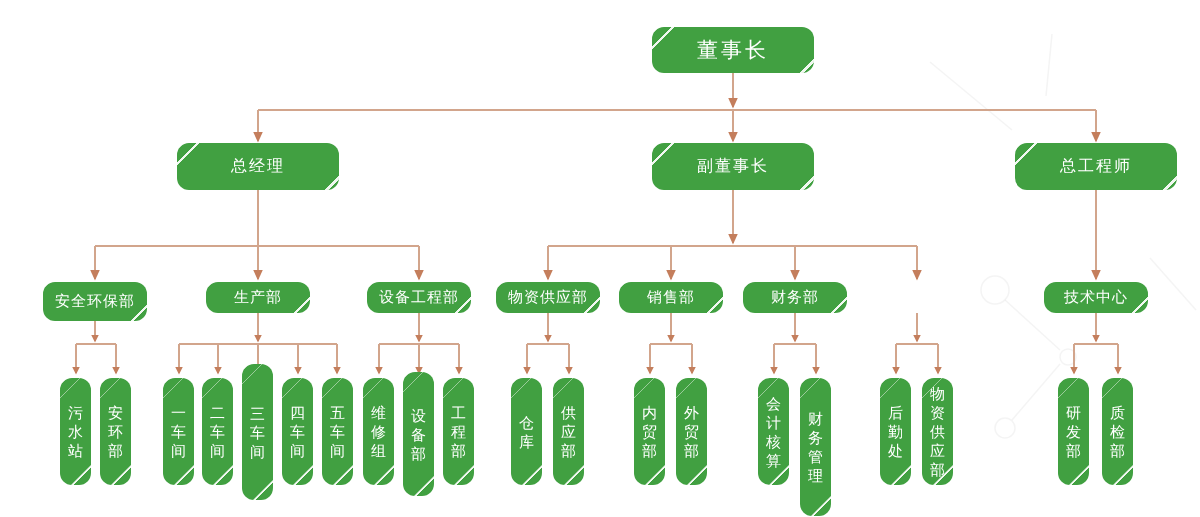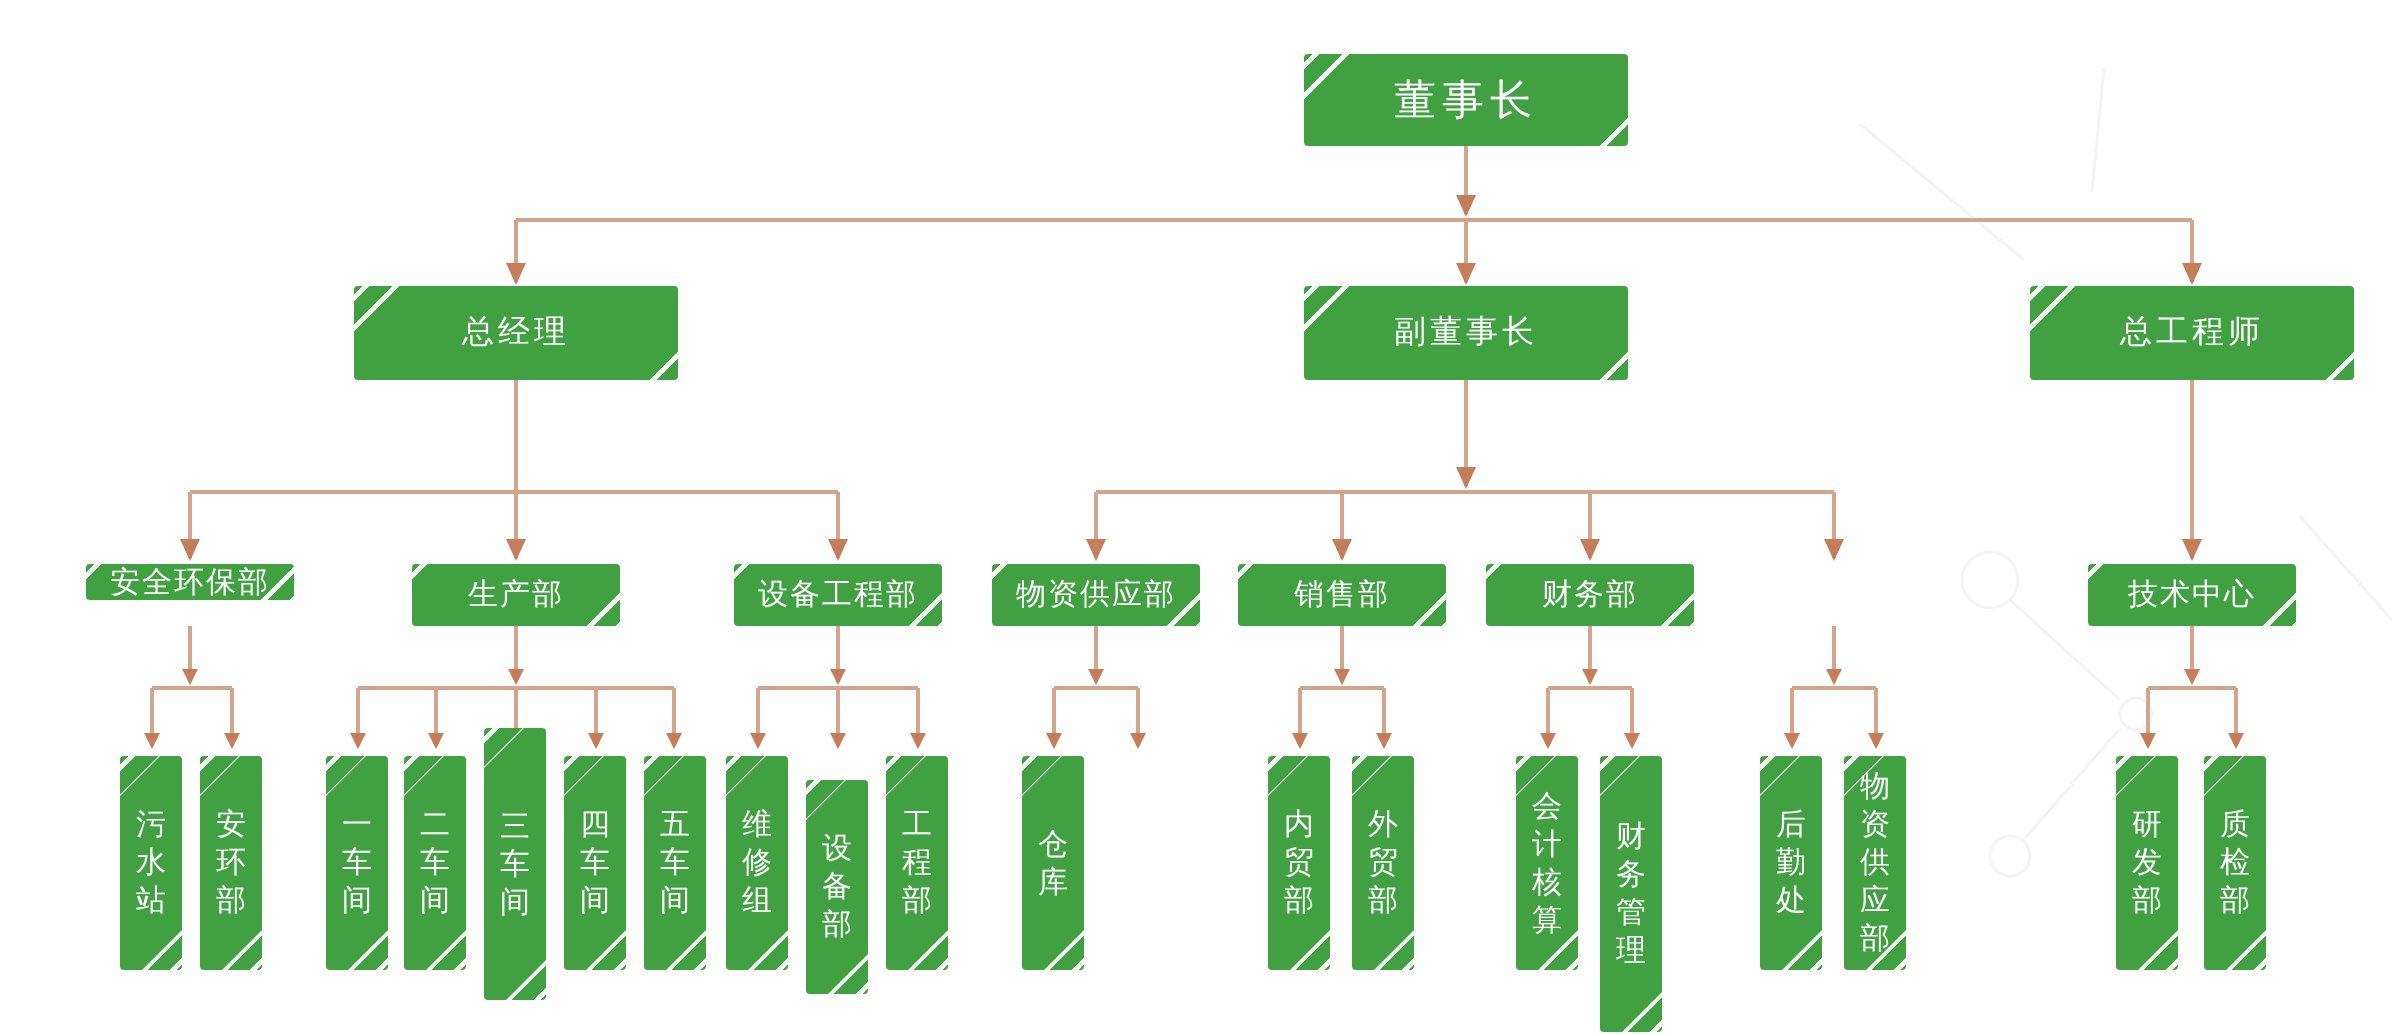--- a/index.html
+++ b/index.html
@@ -4,21 +4,21 @@
 <style>
   html,body { margin:0; padding:0; background:#fff; }
   #stage {
     position:relative; width:1200px; height:517px; overflow:hidden;
     background:#fff;
     font-family:"Liberation Sans", sans-serif;
   }
   #wires { position:absolute; left:0; top:0; z-index:1; }
   .node {
     position:absolute; z-index:2; background:#41a041; color:#fff;
-    border-radius:2px; display:flex; align-items:center; justify-content:center;
+    border-radius:12px; display:flex; align-items:center; justify-content:center;
     overflow:hidden; box-sizing:border-box;
   }
   .node .label { position:relative; z-index:2; white-space:nowrap; }
   .lvl1 .label { font-size:21px; letter-spacing:3px; }
   .lvl2 .label { font-size:16px; letter-spacing:2px; }
   .lvl3 .label { font-size:15px; letter-spacing:1px; }
   .lvl4 .label {
     white-space:normal; width:17px; text-align:center;
     font-size:15px; line-height:19px; word-break:break-all; letter-spacing:0;
   }
@@ -169,21 +169,21 @@
     <span class="c tl"></span>
     <span class="c br"></span>
     <span class="label">副董事长</span>
   </div>
   <div class="node lvl2" style="left:1015px;top:143px;width:162px;height:47px">
     <span class="c tl"></span>
     <span class="c br"></span>
     <span class="label">总工程师</span>
   </div>
 
-  <div class="node lvl3" style="left:43px;top:282px;width:104px;height:18px">
+  <div class="node lvl3" style="left:43px;top:282px;width:104px;height:39px">
     <span class="c tl"></span>
     <span class="c br"></span>
     <span class="label">安全环保部</span>
   </div>
   <div class="node lvl3" style="left:206px;top:282px;width:104px;height:31px">
     <span class="c tl"></span>
     <span class="c br"></span>
     <span class="label">生产部</span>
   </div>
   <div class="node lvl3" style="left:367px;top:282px;width:104px;height:31px">
@@ -245,35 +245,40 @@
   <div class="node lvl4" style="left:322px;top:378px;width:31px;height:107px">
     <span class="c tl"></span>
     <span class="c br"></span>
     <span class="label">五车间</span>
   </div>
   <div class="node lvl4" style="left:363px;top:378px;width:31px;height:107px">
     <span class="c tl"></span>
     <span class="c br"></span>
     <span class="label">维修组</span>
   </div>
-  <div class="node lvl4" style="left:403px;top:390px;width:31px;height:107px">
+  <div class="node lvl4" style="left:403px;top:372px;width:31px;height:124px">
     <span class="c tl"></span>
     <span class="c br"></span>
     <span class="label">设备部</span>
   </div>
   <div class="node lvl4" style="left:443px;top:378px;width:31px;height:107px">
     <span class="c tl"></span>
     <span class="c br"></span>
     <span class="label">工程部</span>
   </div>
   <div class="node lvl4" style="left:511px;top:378px;width:31px;height:107px">
     <span class="c tl"></span>
     <span class="c br"></span>
     <span class="label">仓库</span>
   </div>
+  <div class="node lvl4" style="left:553px;top:378px;width:31px;height:107px">
+    <span class="c tl"></span>
+    <span class="c br"></span>
+    <span class="label">供应部</span>
+  </div>
   <div class="node lvl4" style="left:634px;top:378px;width:31px;height:107px">
     <span class="c tl"></span>
     <span class="c br"></span>
     <span class="label">内贸部</span>
   </div>
   <div class="node lvl4" style="left:676px;top:378px;width:31px;height:107px">
     <span class="c tl"></span>
     <span class="c br"></span>
     <span class="label">外贸部</span>
   </div>

